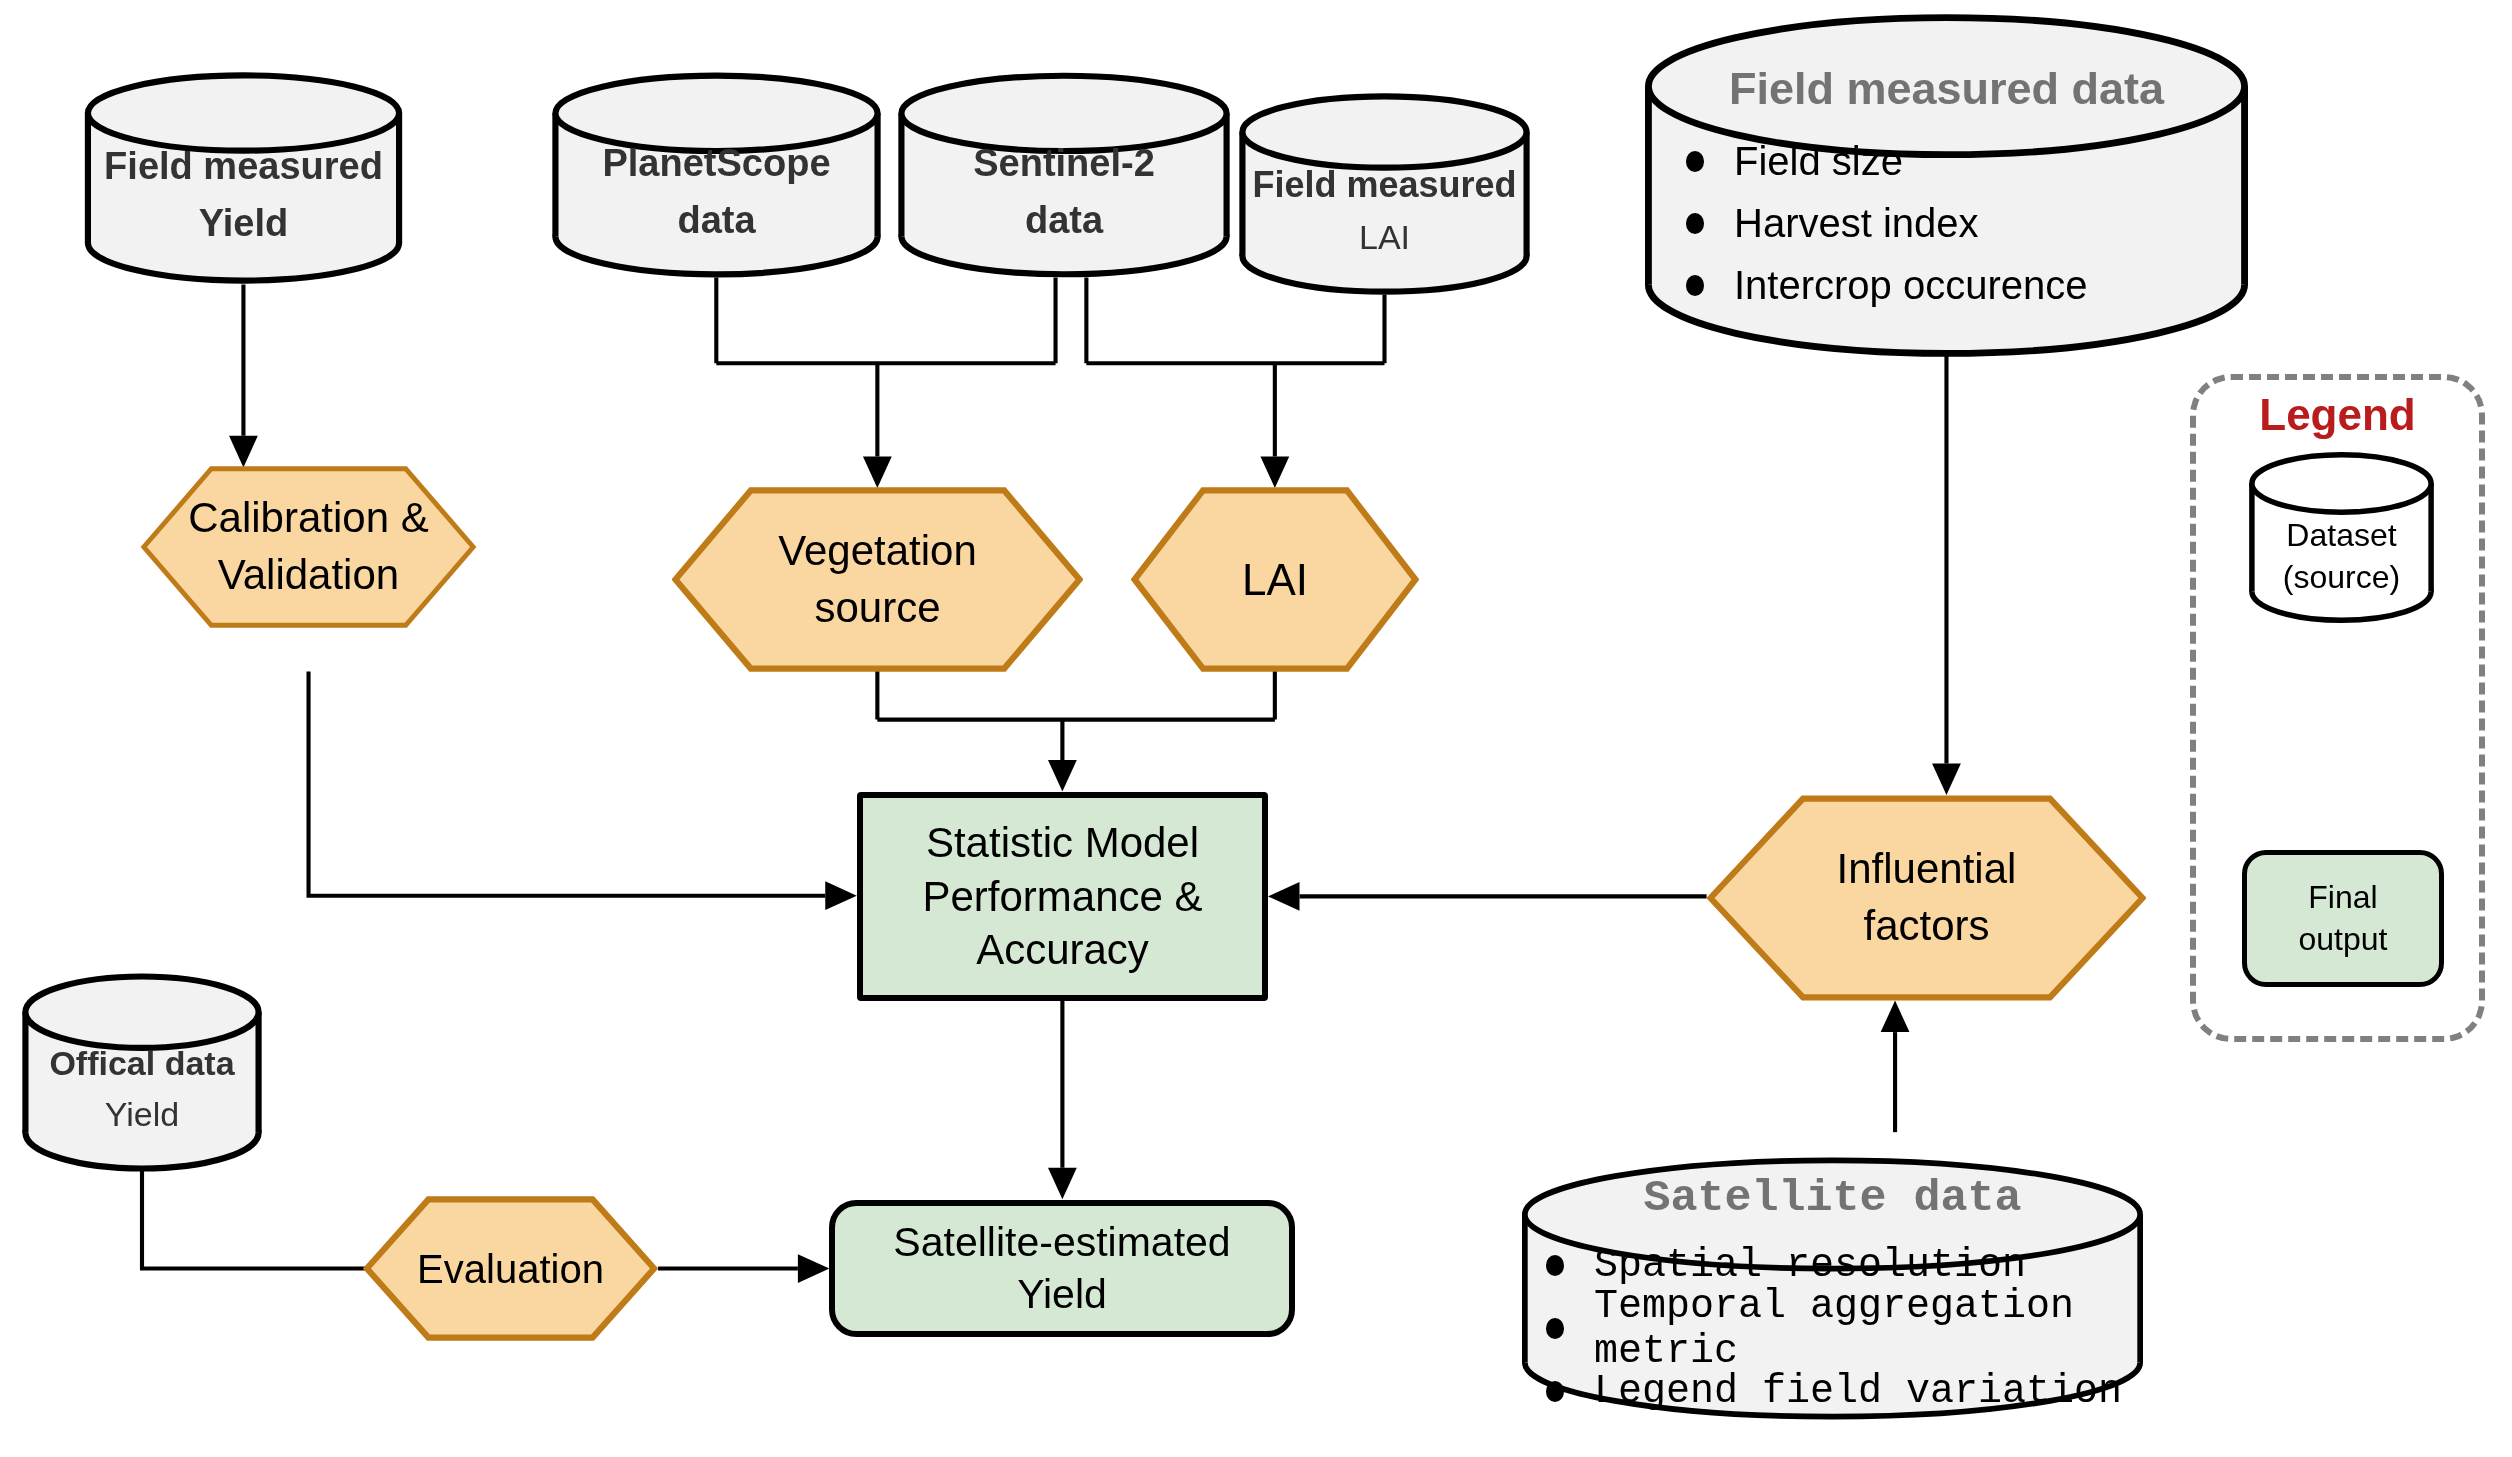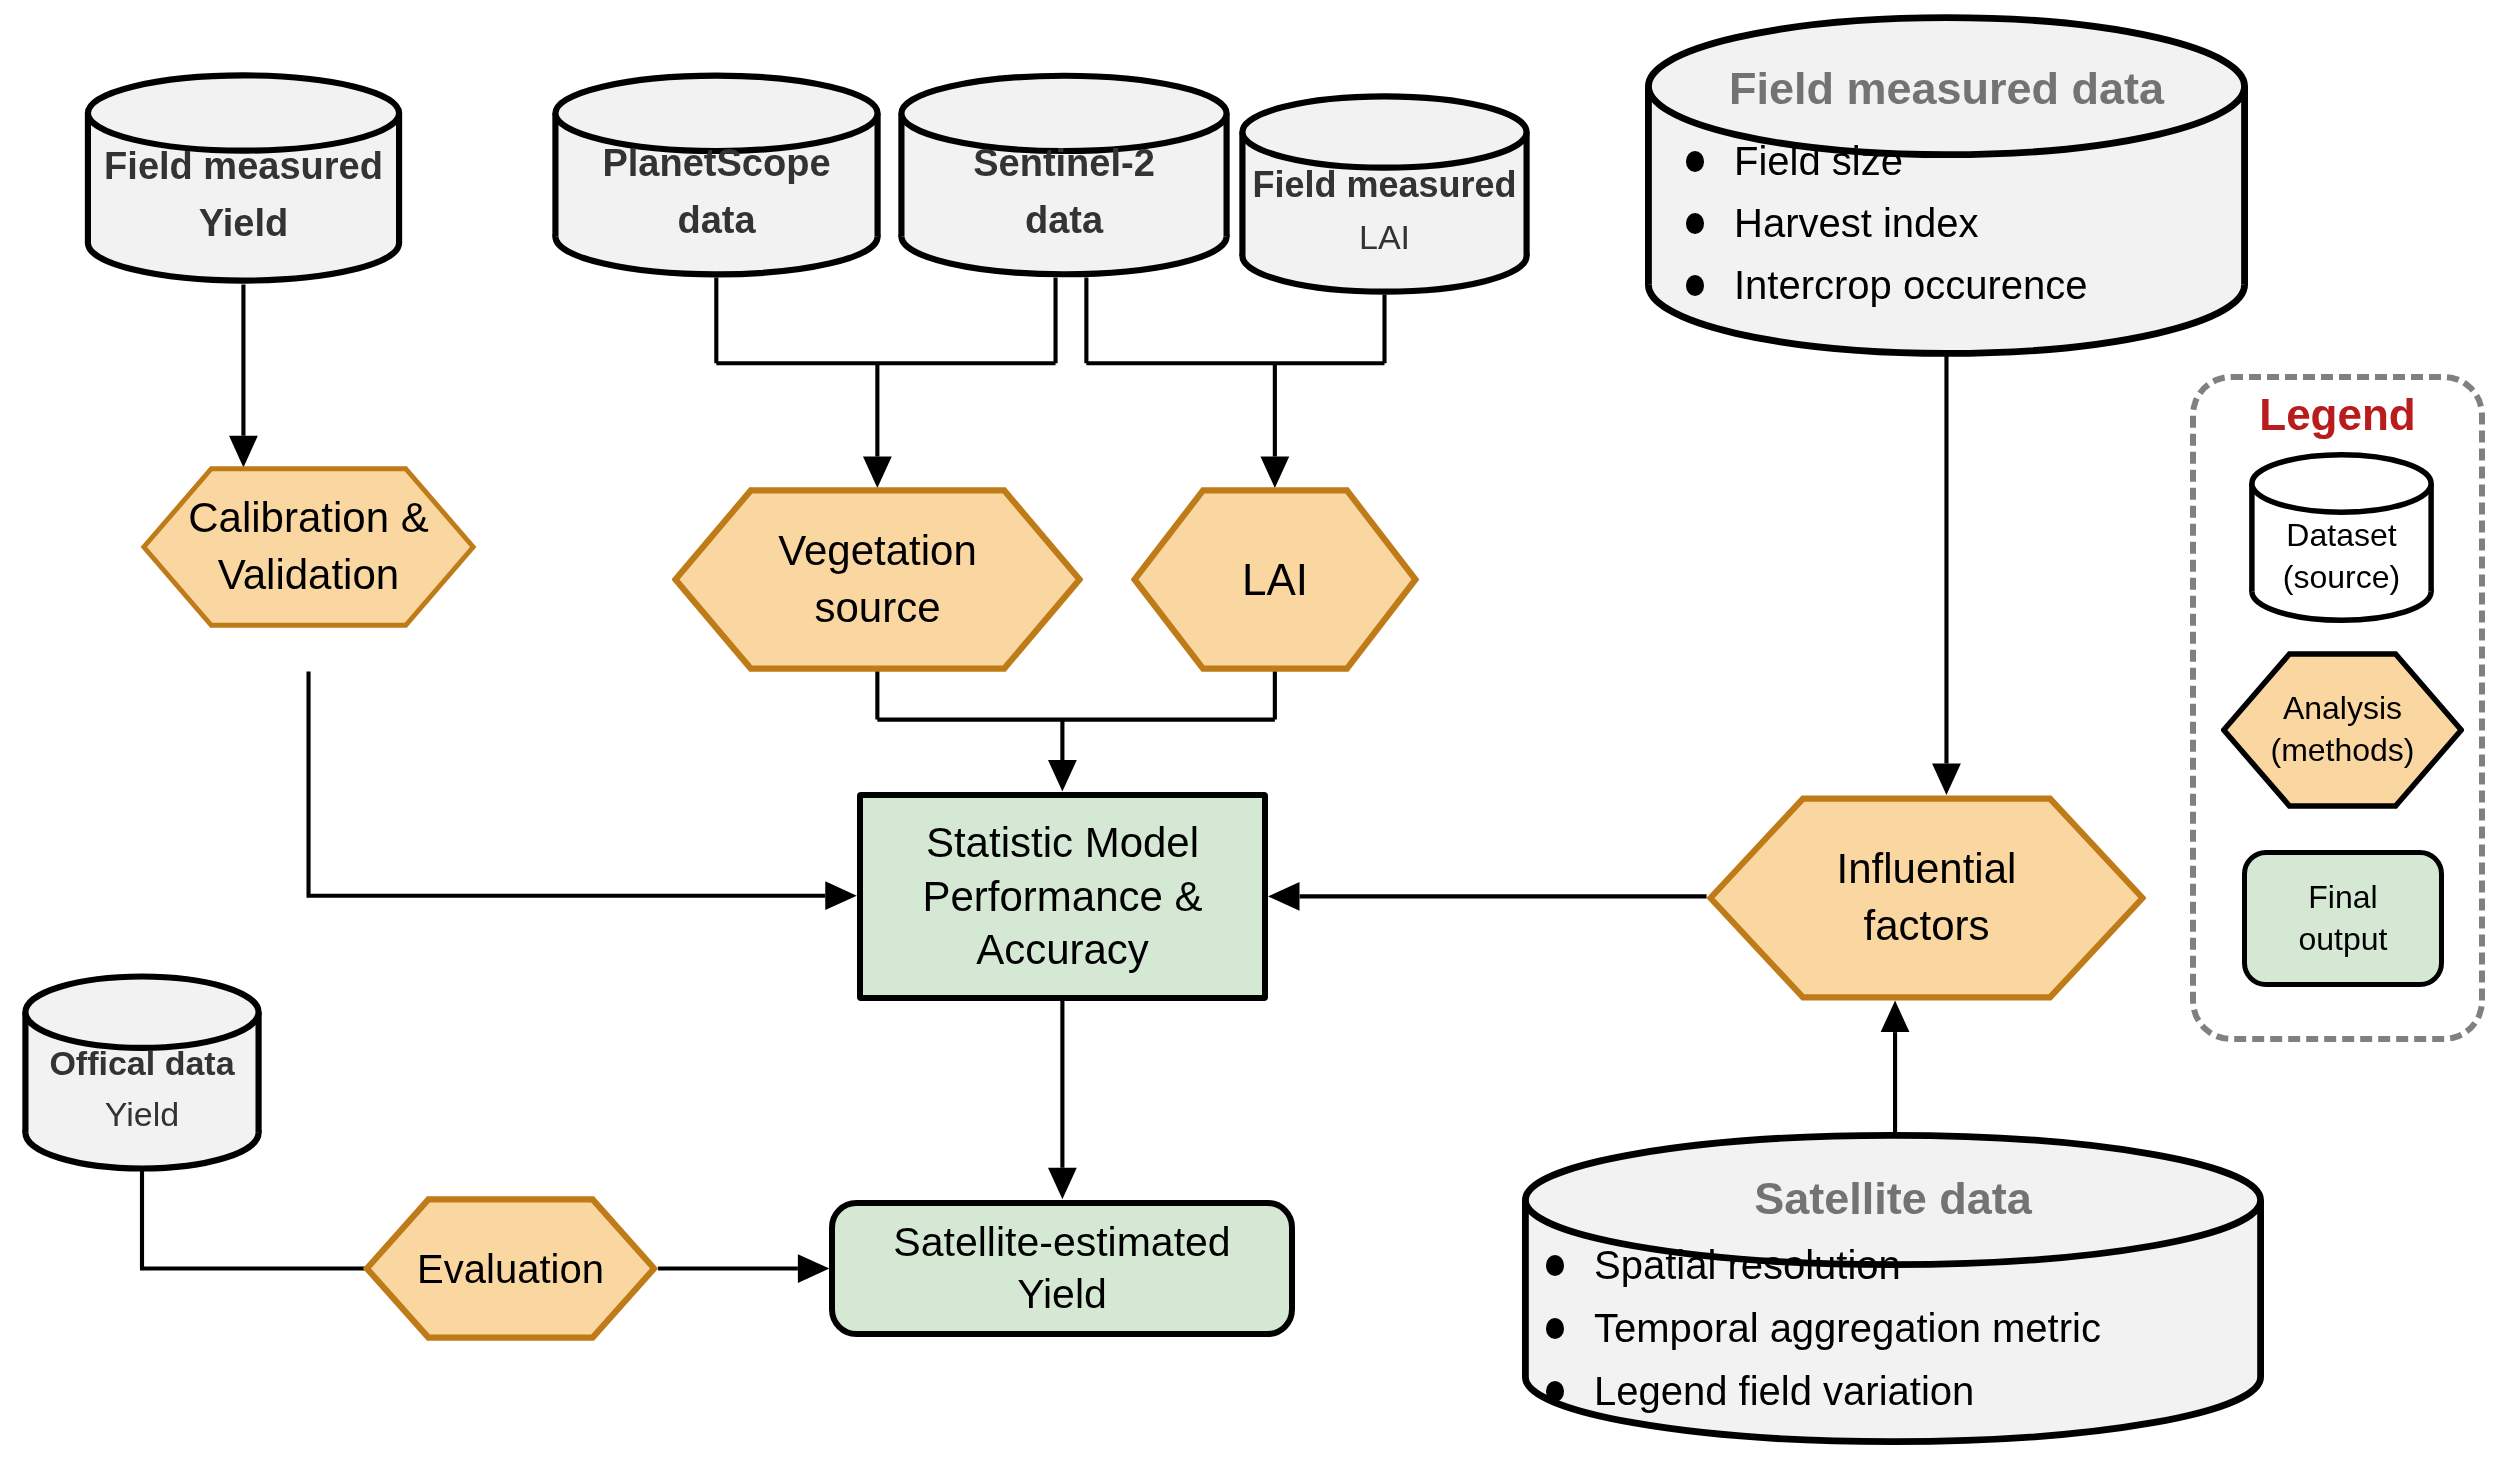--- a/index.html
+++ b/index.html
@@ -257,21 +257,21 @@
     </div>
   </div>
 
   <div class="node green-box" style="left:829px;top:1200px;width:466px;height:137px;border-radius:27.4px;">
     <div class="center-label" style="font-size:41px;line-height:1.25;">
       <span>Satellite-estimated</span>
       <span>Yield</span>
     </div>
   </div>
 
-  <div class="node" style="left:1522px;top:1131px;width:742px;height:315px;">
+  <div class="node" style="left:1522px;top:1131px;width:621px;height:315px;font-family:Liberation Mono, monospace;">
     <svg class="shape" viewBox="0 0 1090 460">
       <ellipse cx="545" cy="360" rx="540" ry="95" fill="#f2f2f2" stroke="#000" stroke-width="10"></ellipse>
       <rect x="5" y="100" width="1080" height="260" fill="#f2f2f2"></rect>
       <line x1="5" y1="100" x2="5" y2="360" stroke="#000" stroke-width="10"></line>
       <line x1="1085" y1="100" x2="1085" y2="360" stroke="#000" stroke-width="10"></line>
       <ellipse cx="545" cy="100" rx="540" ry="95" fill="#f2f2f2" stroke="#000" stroke-width="10"></ellipse>
     </svg>
     <div class="cyl-title" style="top:42px;">Satellite data</div>
     <ul class="cyl-bullets" style="left:24px;top:103px;right:6.9px;">
       <li style="height:63px;">
@@ -299,29 +299,20 @@
         <line x1="4" y1="46" x2="4" y2="204" stroke="#000" stroke-width="8"></line>
         <line x1="266" y1="46" x2="266" y2="204" stroke="#000" stroke-width="8"></line>
         <ellipse cx="135" cy="46" rx="131" ry="42" fill="#fff" stroke="#000" stroke-width="8"></ellipse>
       </svg>
       <div class="legend-item-label" style="padding-top:38px;">
         <span>Dataset</span>
         <span>(source)</span>
       </div>
     </div>
 
-    <div class="node" style="left:25px;top:271px;width:243px;height:158px;">
-      <svg class="shape" viewBox="0 0 355 230">
-        <polygon points="100,4 255,4 351,115 255,226 100,226 4,115" fill="#fad7a1" stroke="#000" stroke-width="8"></polygon>
-      </svg>
-      <div class="legend-item-label">
-        <span>Analysis</span>
-        <span>(methods)</span>
-      </div>
-    </div>
 
     <div class="node green-box" style="left:46px;top:470px;width:202px;height:137px;border-width:5.5px;border-radius:24px;">
       <div class="legend-item-label">
         <span>Final</span>
         <span>output</span>
       </div>
     </div>
   </div>
 
 </div>

